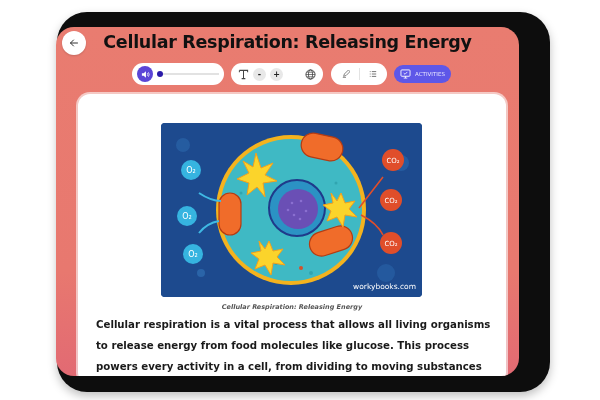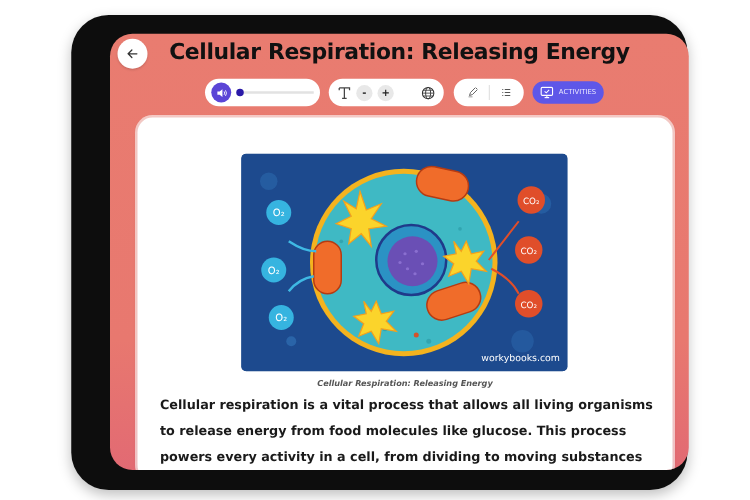--- a/index.html
+++ b/index.html
@@ -1,18 +1,18 @@
 <!DOCTYPE html>
 <html><head>
 <meta charset="utf-8">
 <style>
   html, body { margin:0; padding:0; }
   body { width:600px; height:400px; background:#ffffff; position:relative; overflow:hidden; font-family:"DejaVu Sans", sans-serif; }
   .tablet { position:absolute; left:57px; top:12px; width:493px; height:380px; background:#0d0d0d; border-radius:30px; box-shadow:0 4px 10px rgba(0,0,0,0.25); }
-  .screen { position:absolute; left:88px; top:27px; width:463px; height:349px; border-radius:18px; overflow:hidden;
+  .screen { position:absolute; left:56px; top:27px; width:463px; height:349px; border-radius:18px; overflow:hidden;
     background:linear-gradient(180deg,#e97c70 0%, #e8786f 70%, #e26a73 100%); }
   .back-btn { position:absolute; left:6px; top:4px; width:24px; height:24px; border-radius:50%; background:#fff; display:flex; align-items:center; justify-content:center; cursor:pointer; box-shadow:0 1px 2px rgba(0,0,0,.15); }
   .title { position:absolute; left:0; right:0; top:5px; text-align:center; font-family:"DejaVu Sans", sans-serif; font-weight:bold; font-size:17.5px; color:#111; letter-spacing:-0.3px; }
   .pill { position:absolute; top:36px; height:22px; background:#fff; border-radius:11px; display:flex; align-items:center; }
   .audio { left:76px; width:92px; }
   .audio .play { width:16px; height:16px; border-radius:50%; background:#5b45d6; margin-left:5px; display:flex; align-items:center; justify-content:center; }
   .audio .track { position:relative; margin-left:6px; width:60px; height:2px; background:#e2e2e2; }
   .audio .knob { position:absolute; left:-2px; top:-2.5px; width:6px; height:6px; border-radius:50%; background:#2a1aa8; }
   .text-tools { left:175px; width:92px; }
   .tbtn { width:13px; height:13px; border-radius:50%; background:#e8e8e8; font-size:8px; color:#222; display:flex; align-items:center; justify-content:center; margin-left:4px; font-weight:bold; cursor:pointer; }

